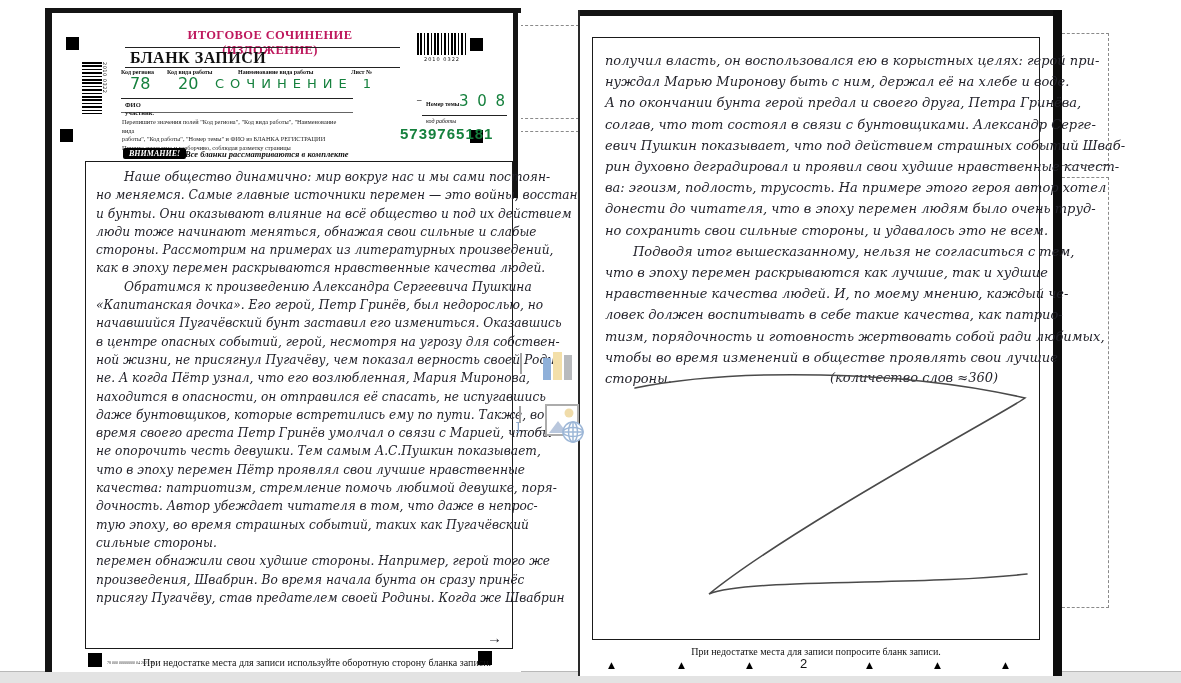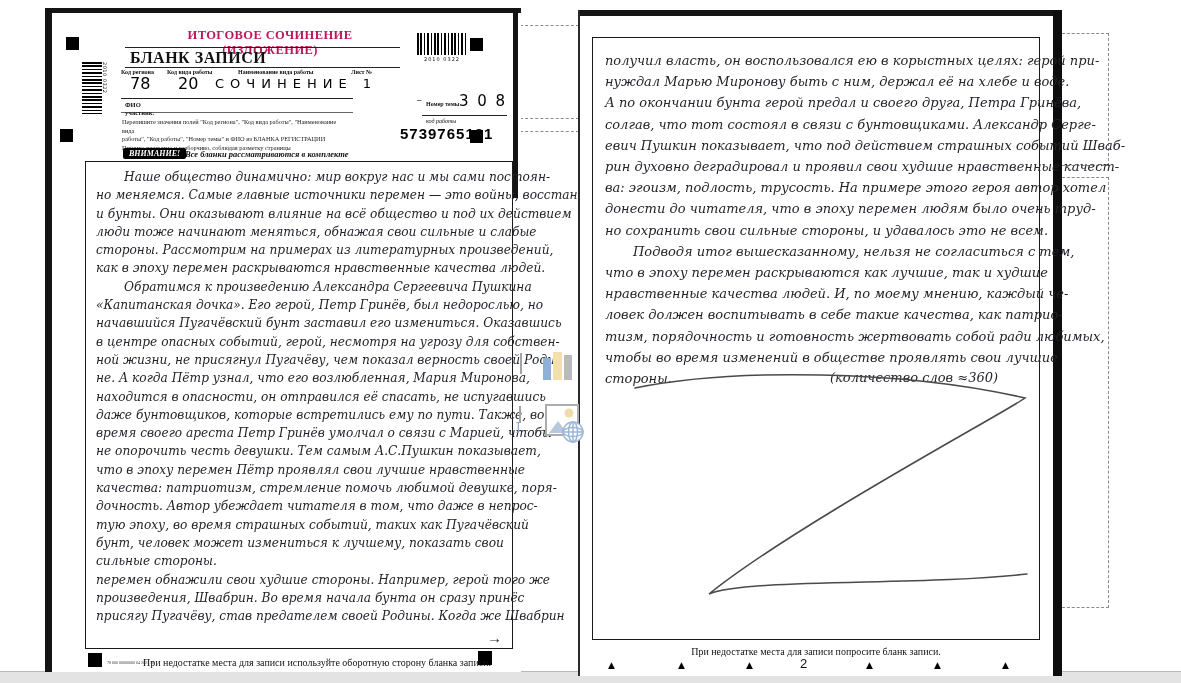--- a/index.html
+++ b/index.html
@@ -18,21 +18,21 @@
   
   .page { position:absolute; background:#fff; z-index:1; }
   .b { position:absolute; background:#141414; }
 
   .sq { position:absolute; width:13px; height:13px; background:#000; }
 
   .t1 { position:absolute; font-weight:bold; font-size:12.5px; letter-spacing:.4px; color:#be185d; }
   .t2 { position:absolute; font-weight:bold; font-size:16px; letter-spacing:.5px; color:#111; }
   .rule { position:absolute; height:1px; background:#222; }
   .flabel { position:absolute; font-weight:bold; font-size:6px; color:#111; }
-  .hval { position:absolute; font-family:"DejaVu Sans", sans-serif; font-size:15px; color:#000000; }
+  .hval { position:absolute; font-family:"DejaVu Sans", sans-serif; font-size:15px; color:#15803d; }
   .tiny { position:absolute; font-size:6.3px; line-height:8.5px; color:#222; width:225px; }
   .fio { position:absolute; font-size:6.5px; font-weight:bold; line-height:7.5px; color:#111; }
 
   .vbarcode { position:absolute; width:20px; height:52px;
       background:repeating-linear-gradient(to bottom,#000 0 1.6px,#fff 1.6px 3.4px); }
   .vbtxt { position:absolute; writing-mode:vertical-rl; font-size:5px; letter-spacing:.5px;
            color:#111; font-family:"DejaVu Sans", sans-serif; }
   .hbarcode { position:absolute; width:50px; height:22px;
       background:repeating-linear-gradient(to right,#000 0 1.6px,#fff 1.6px 3.4px); }
   .hbtxt { position:absolute; font-size:5px; letter-spacing:1px; color:#111;
@@ -152,21 +152,20 @@
         <div class="line">ной жизни, не присягнул Пугачёву, чем показал верность своей Роди-</div>
         <div class="line">не. А когда Пётр узнал, что его возлюбленная, Мария Миронова,</div>
         <div class="line">находится в опасности, он отправился её спасать, не испугавшись</div>
         <div class="line">даже бунтовщиков, которые встретились ему по пути. Также, во</div>
         <div class="line">время своего ареста Петр Гринёв умолчал о связи с Марией, чтобы</div>
         <div class="line">не опорочить честь девушки. Тем самым А.С.Пушкин показывает,</div>
         <div class="line">что в эпоху перемен Пётр проявлял свои лучшие нравственные</div>
         <div class="line">качества: патриотизм, стремление помочь любимой девушке, поря-</div>
         <div class="line">дочность. Автор убеждает читателя в том, что даже в непрос-</div>
         <div class="line">тую эпоху, во время страшных событий, таких как Пугачёвский</div>
-        <div class="line">бунт, человек может измениться к лучшему, показать свои</div>
         <div class="line">сильные стороны.</div>
         <div class="line">перемен обнажили свои худшие стороны. Например, герой того же</div>
         <div class="line">произведения, Швабрин. Во время начала бунта он сразу принёс</div>
         <div class="line">присягу Пугачёву, став предателем своей Родины. Когда же Швабрин</div>
       </div>
       <div class="arrow-hw">→</div>
     </div>
 
     <div class="foot-code" style="left:62px; top:652px;">78 000 00000000 04 2021 18</div>
     <div class="foot" style="left:98px; top:649px;">При недостатке места для записи используйте оборотную сторону бланка записи.</div>

